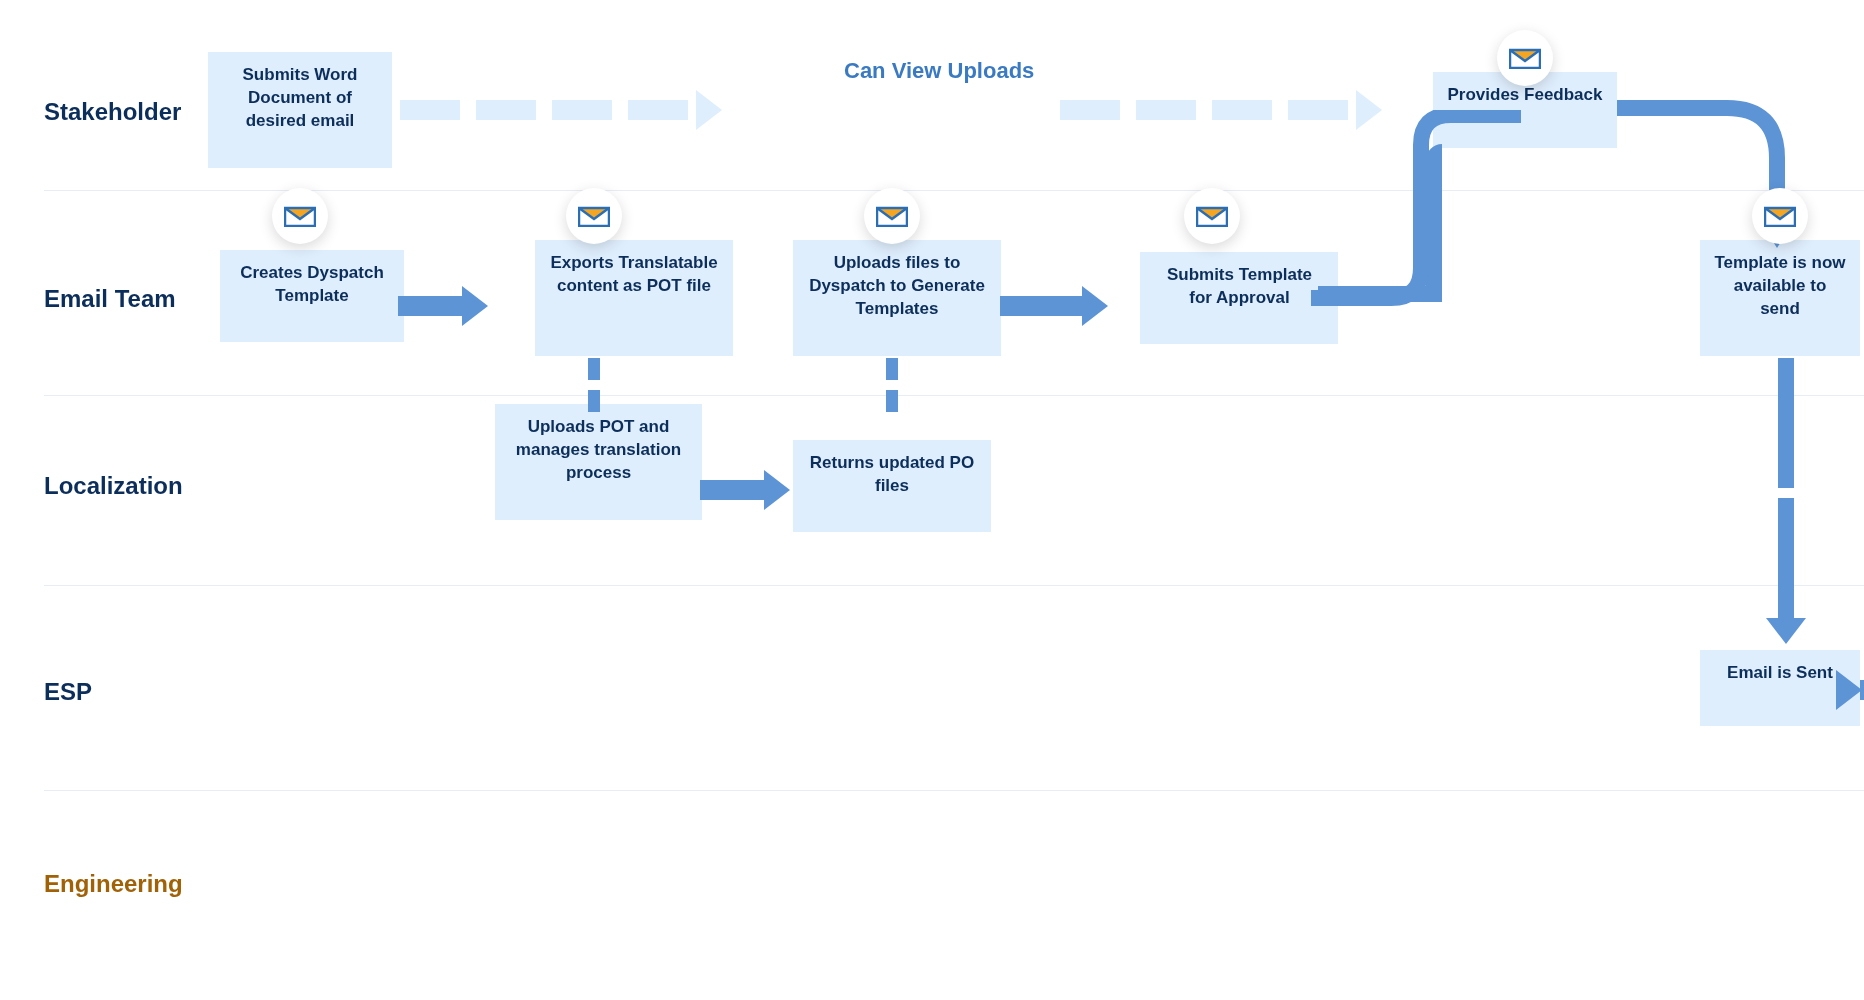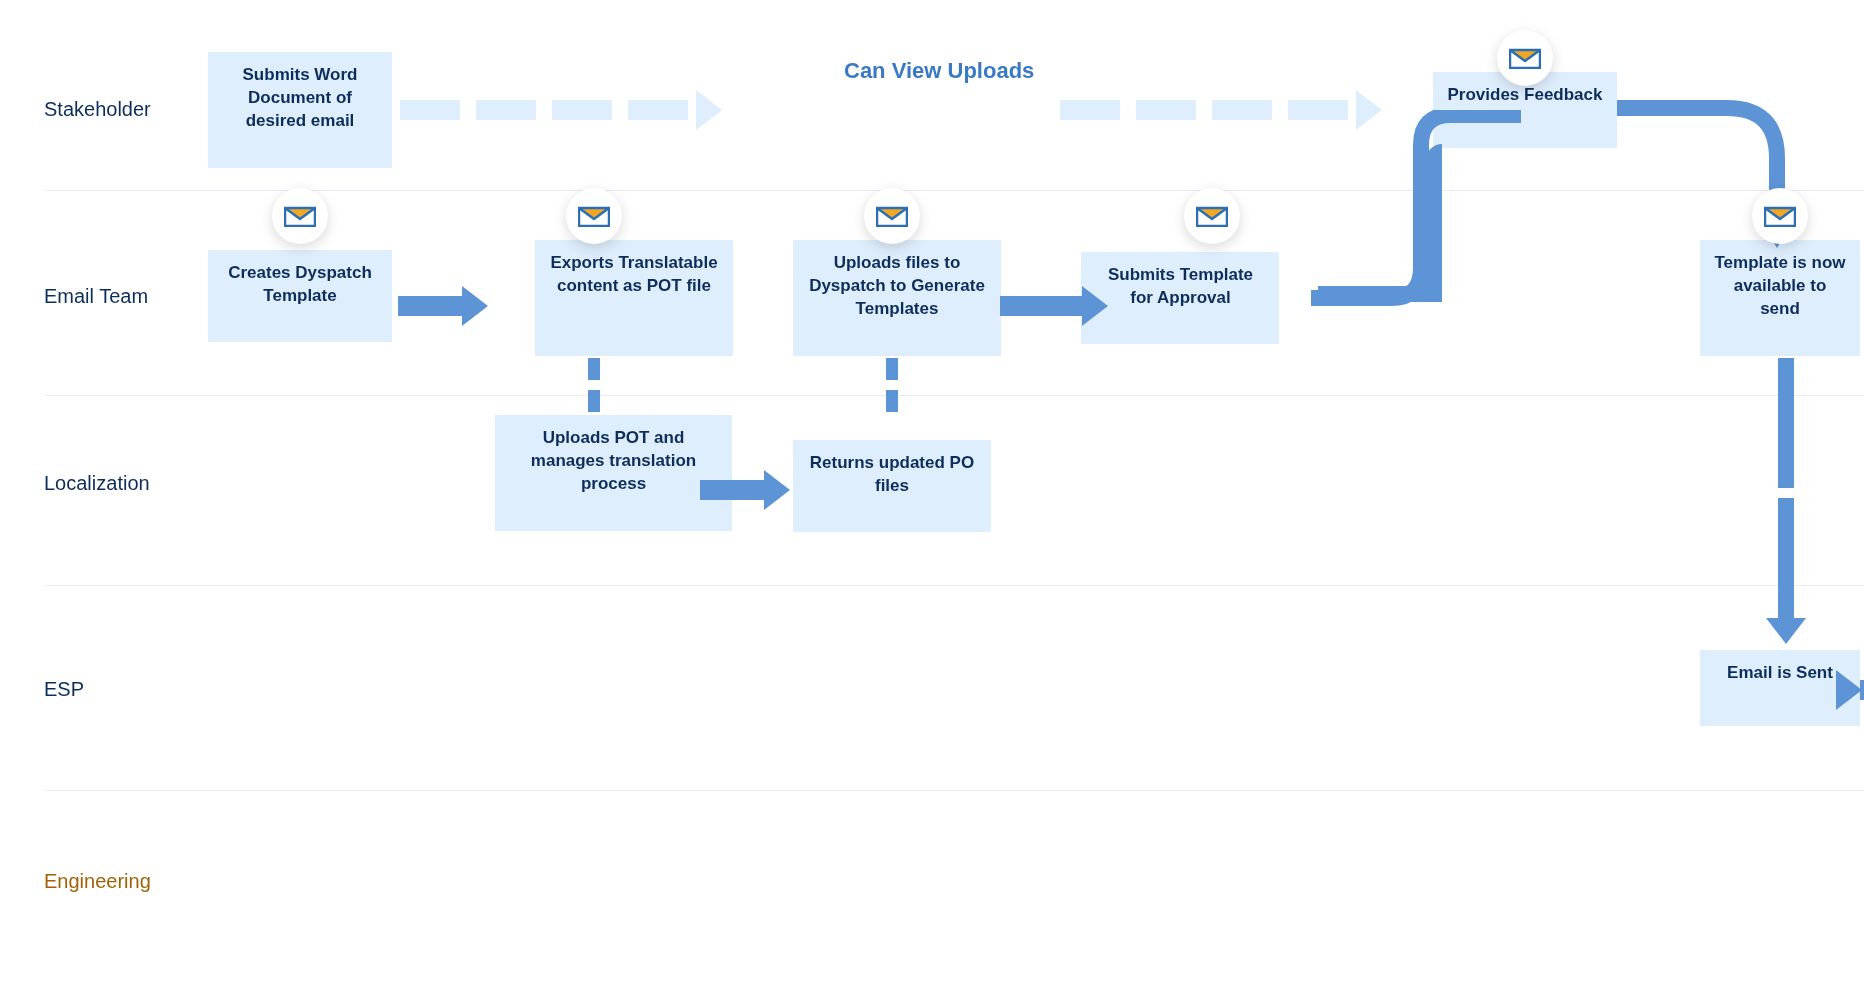--- a/index.html
+++ b/index.html
@@ -7,22 +7,22 @@
     font-family: -apple-system, BlinkMacSystemFont, "Segoe UI", Helvetica, Arial, sans-serif;
     background: #fff;
     width: 1864px;
     height: 1000px;
     position: relative;
     overflow: hidden;
   }
   .lane-label {
     position: absolute;
     left: 44px;
-    font-weight: 400;
-    font-size: 20px;
+    font-weight: 700;
+    font-size: 24px;
     color: #0c2e5b;
   }
   .lane-label.faded { color: #a16207; }
   .divider {
     position: absolute;
     left: 44px;
     right: 0;
     height: 1px;
     background: #e6edf5;
   }
@@ -109,37 +109,37 @@
 
 <div class="progress-label" style="left:844px; top:58px;">Can View Uploads</div>
 
 <div class="box" style="left:208px; top:52px; width:184px; height:116px;">
   <span>Submits Word Document of desired email</span>
 </div>
 <div class="box" style="left:1433px; top:72px; width:184px; height:76px;">
   <span>Provides Feedback</span>
 </div>
 
-<div class="box" style="left:208px; top:250px; width:184px; height:92px;">
+<div class="box" style="left:220px; top:250px; width:184px; height:92px;">
   <span>Creates Dyspatch Template</span>
 </div>
 <div class="box" style="left:495px; top:240px; width:198px; height:116px;margin-left:40px;">
   <span>Exports Translatable content as POT file</span>
 </div>
 <div class="box" style="left:793px; top:240px; width:208px; height:116px;">
   <span>Uploads files to Dyspatch to Generate Templates</span>
 </div>
-<div class="box" style="left:1081px; top:252px; width:198px; height:92px;padding-left:15px;">
+<div class="box" style="left:1140px; top:252px; width:198px; height:92px;padding-left:15px;">
   <span>Submits Template for Approval</span>
 </div>
 <div class="box" style="left:1700px; top:240px; width:160px; height:116px;">
   <span>Template is now available to send</span>
 </div>
 
-<div class="box" style="left:495px; top:415px; width:237px; height:116px;">
+<div class="box" style="left:495px; top:404px; width:207px; height:116px;">
   <span>Uploads POT and manages translation process</span>
 </div>
 <div class="box" style="left:793px; top:440px; width:198px; height:92px;">
   <span>Returns updated PO files</span>
 </div>
 
 <div class="box" style="left:1700px; top:650px; width:160px; height:76px;">
   <span>Email is Sent</span>
 </div>
 

